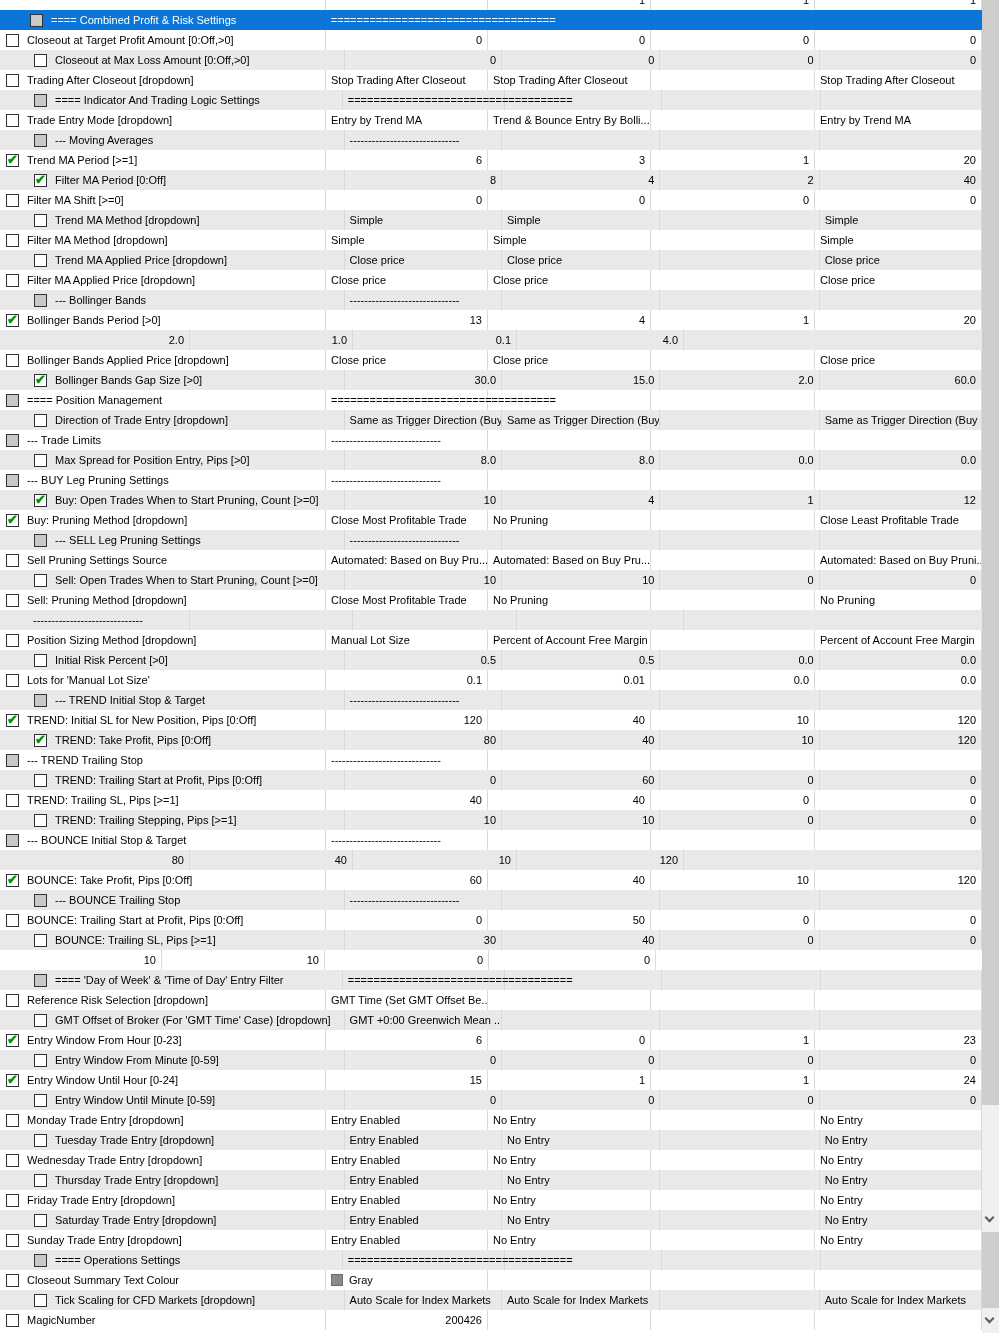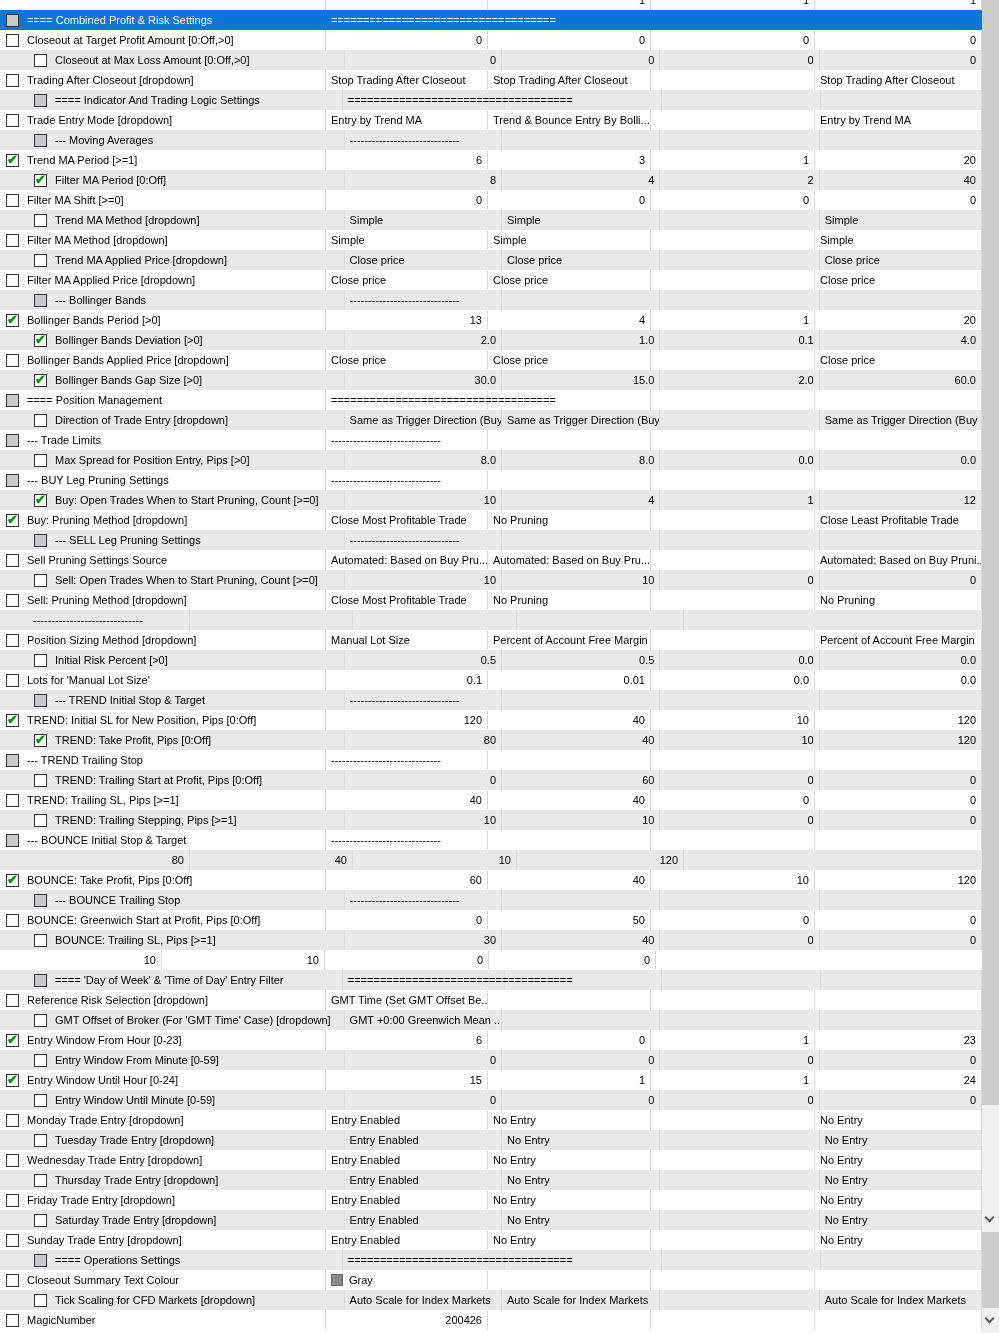--- a/index.html
+++ b/index.html
@@ -4,21 +4,21 @@
 <style>
   html,body{margin:0;padding:0;background:#fff;}
   .screen{position:relative;width:999px;height:1333px;background:#ffffff;overflow:hidden;
           font-family:"Liberation Sans",sans-serif;font-size:11px;color:#000;}
   .table{position:absolute;left:0;top:0;width:982px;}
   .row{display:flex;height:20px;align-items:center;background:#fff;}
   .row.gray{background:var(--row-alt,#e9e9e9);padding-left:28px;}
   .row.selected{background:var(--sel,#0b76d8);color:#fff;}
   .cell{box-sizing:border-box;height:100%;display:flex;align-items:center;
         border-right:1px solid var(--grid,#d9d9d9);overflow:hidden;white-space:nowrap;}
-  .row.selected .cell{border-right-color:transparent;}
+  .row.selected .cell{border-right-color:transparent;margin-left:24px;}
   .c-name{width:326px;padding-left:6px;}
   .c-val{width:162px;}
   .c-start{width:163px;}
   .c-step{width:164px;}
   .c-stop{width:167px;}
   .num{justify-content:flex-end;padding-right:5px;}
   .txt{justify-content:flex-start;padding-left:5px;}
   .sep{overflow:visible;letter-spacing:0px;}
   .cb{flex:none;width:13px;height:13px;box-sizing:border-box;border:1px solid #2f3338;
       background:#fff;margin-right:8px;position:relative;}
@@ -335,24 +335,20 @@
             <span>4</span>
           </div>
           <div class="cell c-step num">
             <span>1</span>
           </div>
           <div class="cell c-stop num">
             <span>20</span>
           </div>
         </div>
         <div class="row gray">
-          <div class="cell c-name">
-            <span class="cb on"></span>
-            <span>Bollinger Bands Deviation [&gt;0]</span>
-          </div>
           <div class="cell c-val num">
             <span>2.0</span>
           </div>
           <div class="cell c-start num">
             <span>1.0</span>
           </div>
           <div class="cell c-step num">
             <span>0.1</span>
           </div>
           <div class="cell c-stop num">
@@ -851,21 +847,21 @@
           <div class="cell c-step txt">
             <span></span>
           </div>
           <div class="cell c-stop txt">
             <span></span>
           </div>
         </div>
         <div class="row">
           <div class="cell c-name">
             <span class="cb "></span>
-            <span>BOUNCE: Greenwich Start at Profit, Pips [0:Off]</span>
+            <span>BOUNCE: Trailing Start at Profit, Pips [0:Off]</span>
           </div>
           <div class="cell c-val num">
             <span>0</span>
           </div>
           <div class="cell c-start num">
             <span>50</span>
           </div>
           <div class="cell c-step num">
             <span>0</span>
           </div>

